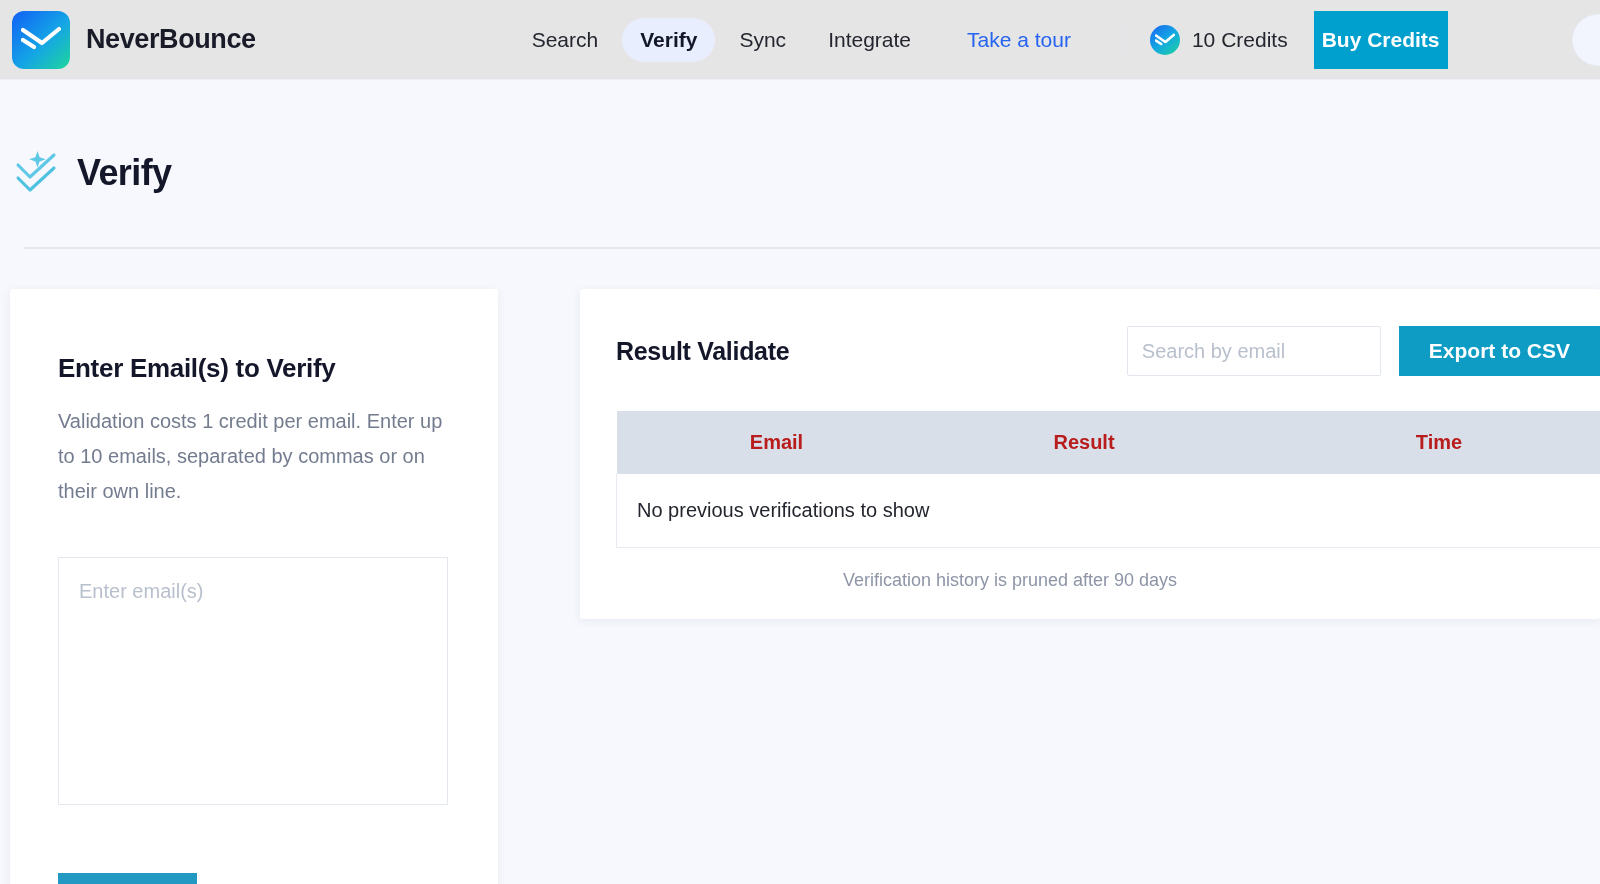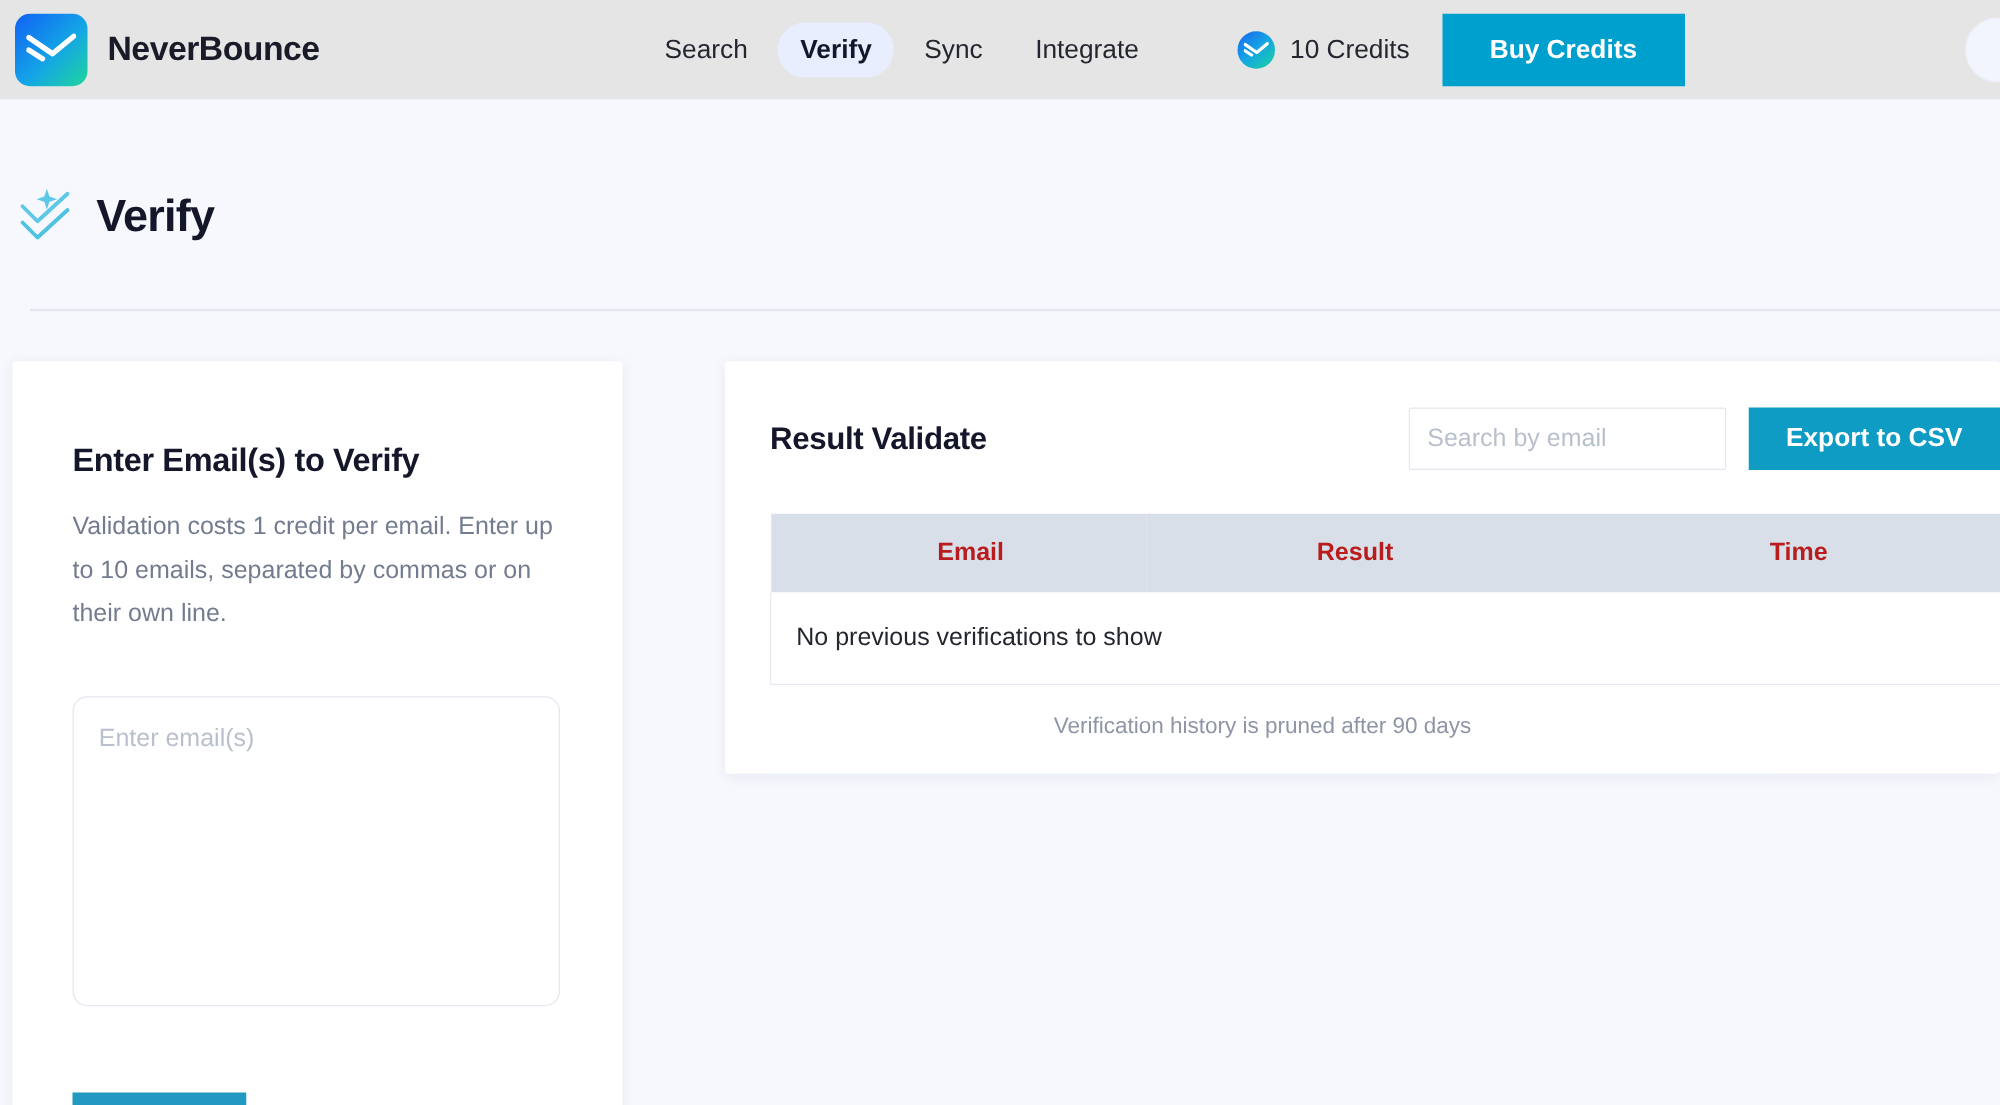--- a/index.html
+++ b/index.html
@@ -98,21 +98,21 @@
     text-align: right;
   }
 
   .buy-btn {
     margin-left: 26px;
     background: #00a0ce;
     color: #ffffff;
     font-size: 21px;
     font-weight: bold;
     border: none;
-    padding: 17px 38px;
+    padding: 17px 8px;
     cursor: pointer;
     white-space: nowrap;
     font-family: inherit;
   }
 
   .avatar {
     position: absolute;
     right: -24px;
     top: 14px;
     width: 52px; height: 52px;
@@ -174,21 +174,21 @@
     font-size: 20px;
     line-height: 35px;
     color: #737c8f;
     max-width: 470px;
   }
   .email-textarea {
     margin-top: 28px;
     width: 390px;
     height: 248px;
     border: 1px solid #e3e7ee;
-    border-radius: 12px;
+    border-radius: 0;
     padding: 22px 20px;
     font-size: 20px;
     font-family: inherit;
     color: #40465a;
     resize: none;
     outline: none;
     background: #fff;
   }
   .email-textarea::placeholder { color: #b9c0cd; }
 
@@ -296,20 +296,21 @@
       </svg>
     </span>
     <span class="brand-name">NeverBounce</span>
   </div>
 
   <nav class="nav">
     <span class="nav-item">Search</span>
     <span class="nav-item active">Verify</span>
     <span class="nav-item">Sync</span>
     <span class="nav-item">Integrate</span>
+    <span class="nav-item link">Take a tour</span>
   </nav>
 
   <div class="nav-divider"></div>
 
   <div class="credits">
     <span class="credit-coin">
       <svg width="20" height="14" viewBox="0 0 20 14" aria-hidden="true">
         <path d="M1 2.5 L10.4 9 L19 1.8" fill="none" stroke="#ffffff" stroke-width="2.6" stroke-linecap="round" stroke-linejoin="round"></path>
         <path d="M1 7.6 L6.2 11" fill="none" stroke="#ffffff" stroke-width="2.6" stroke-linecap="round"></path>
       </svg>

